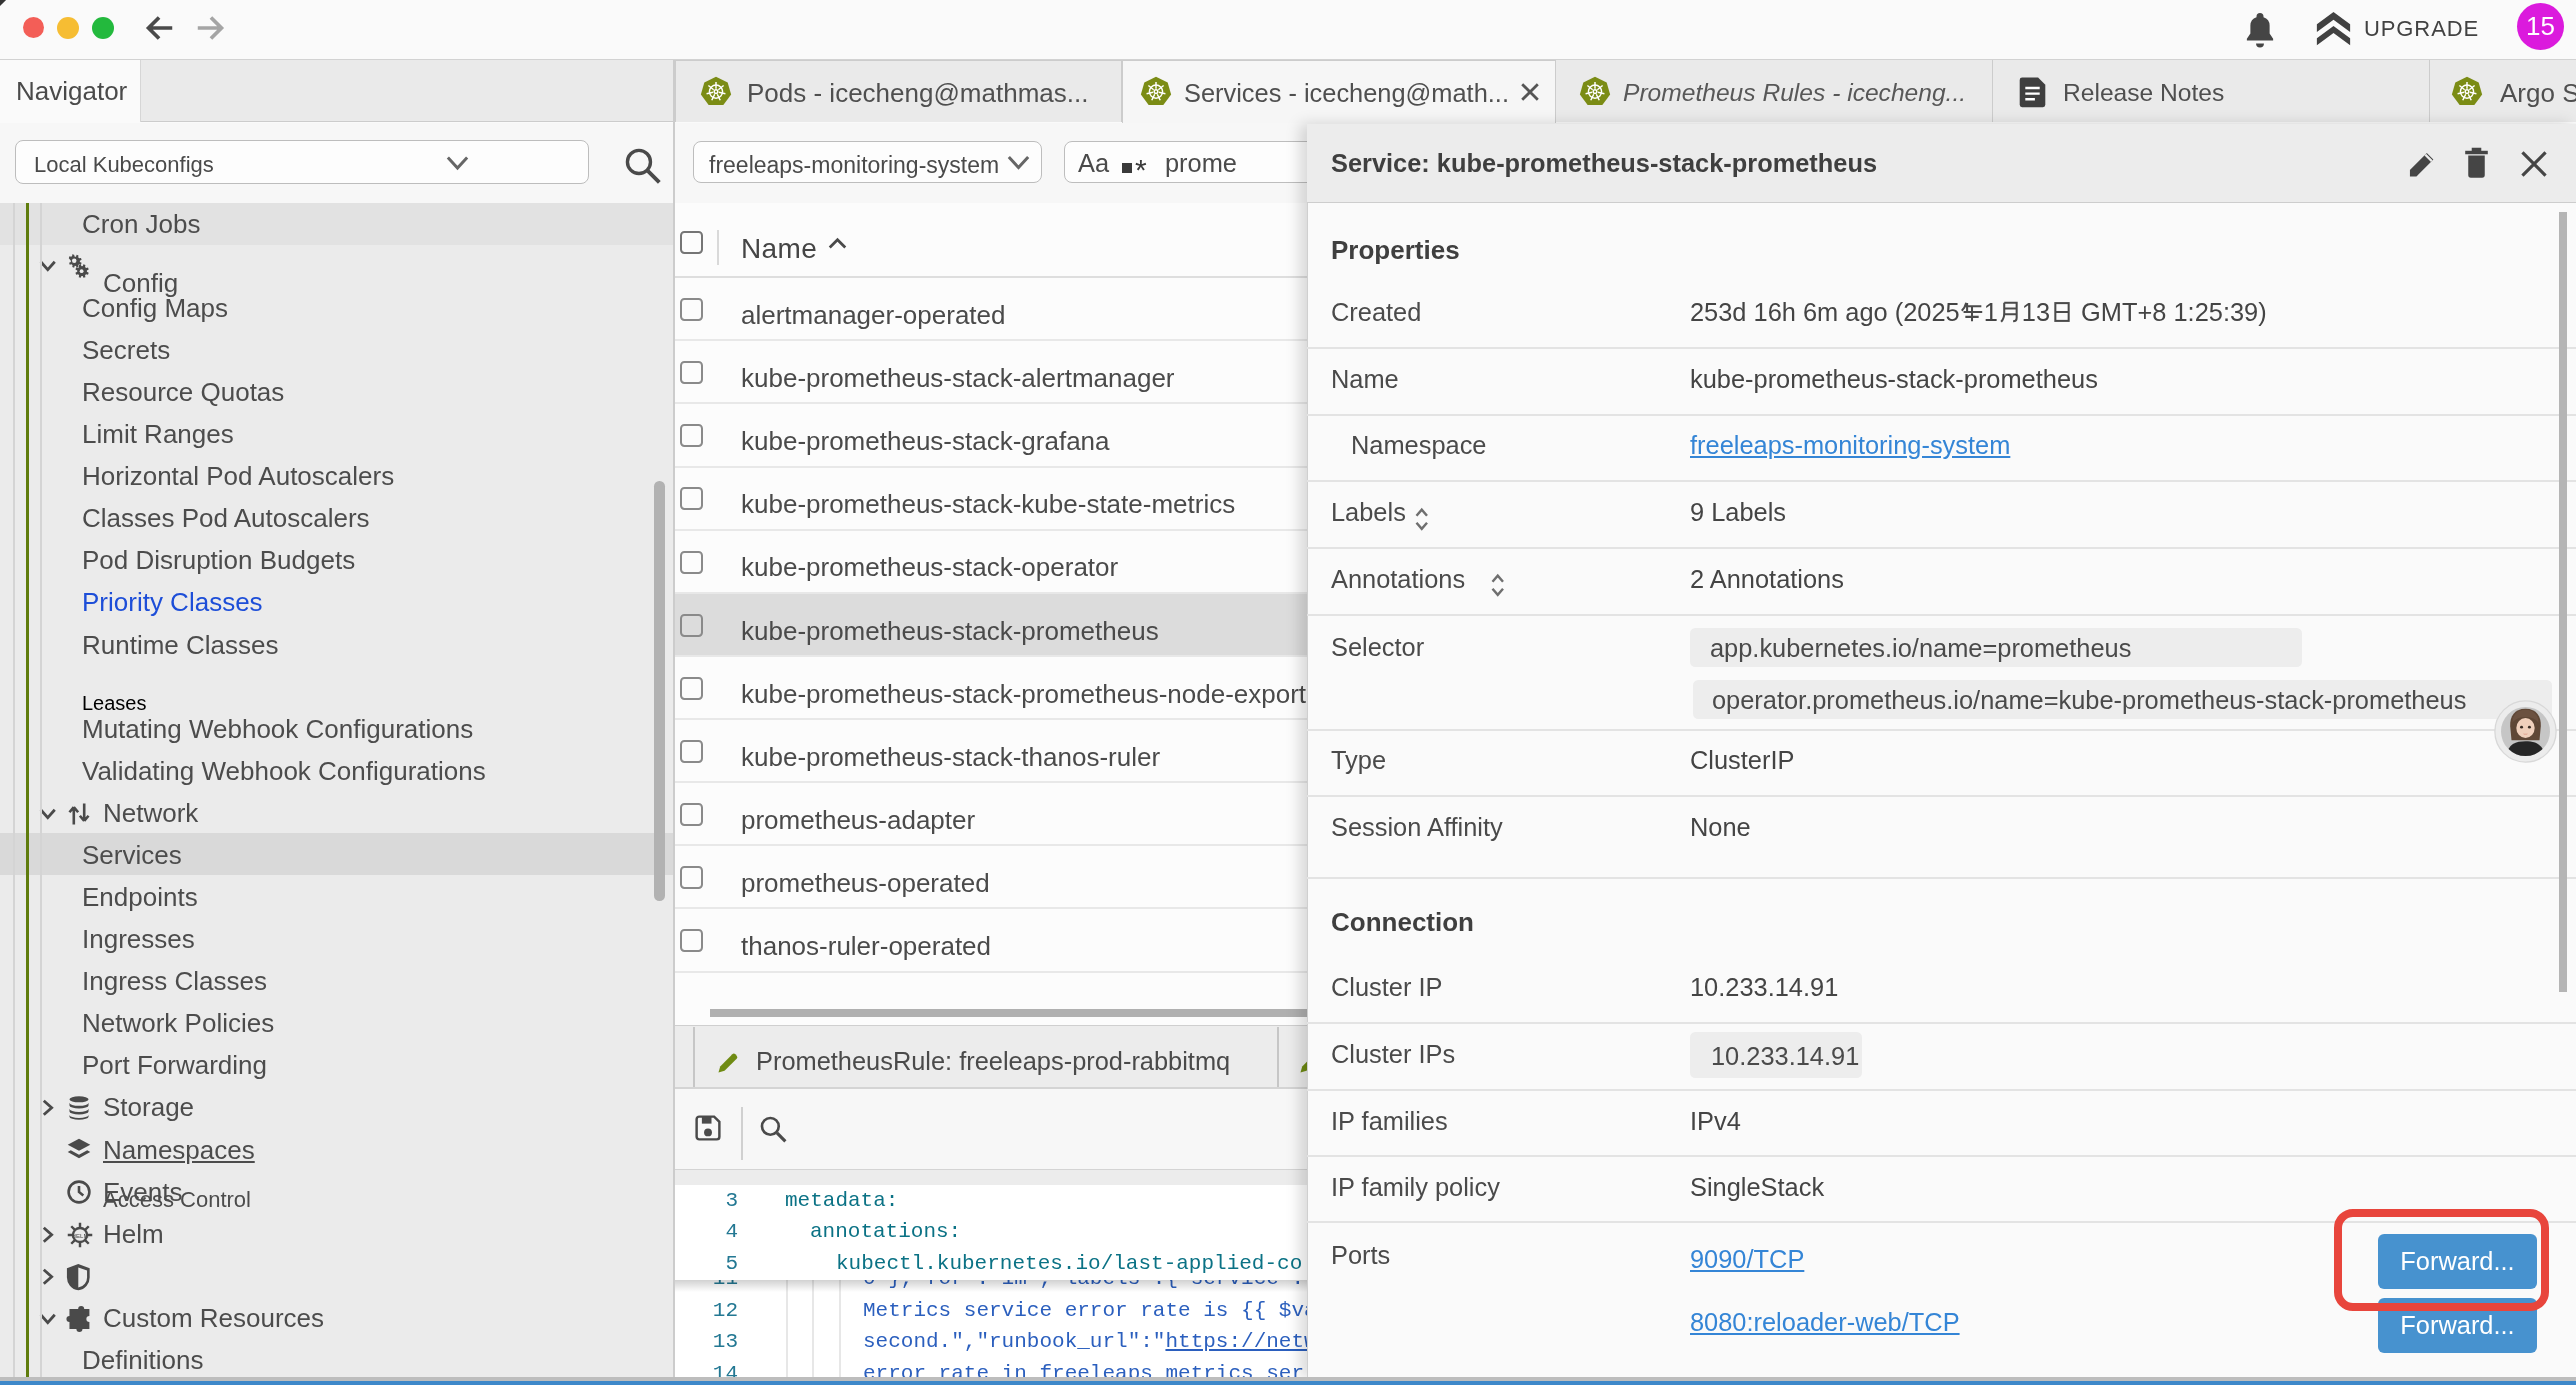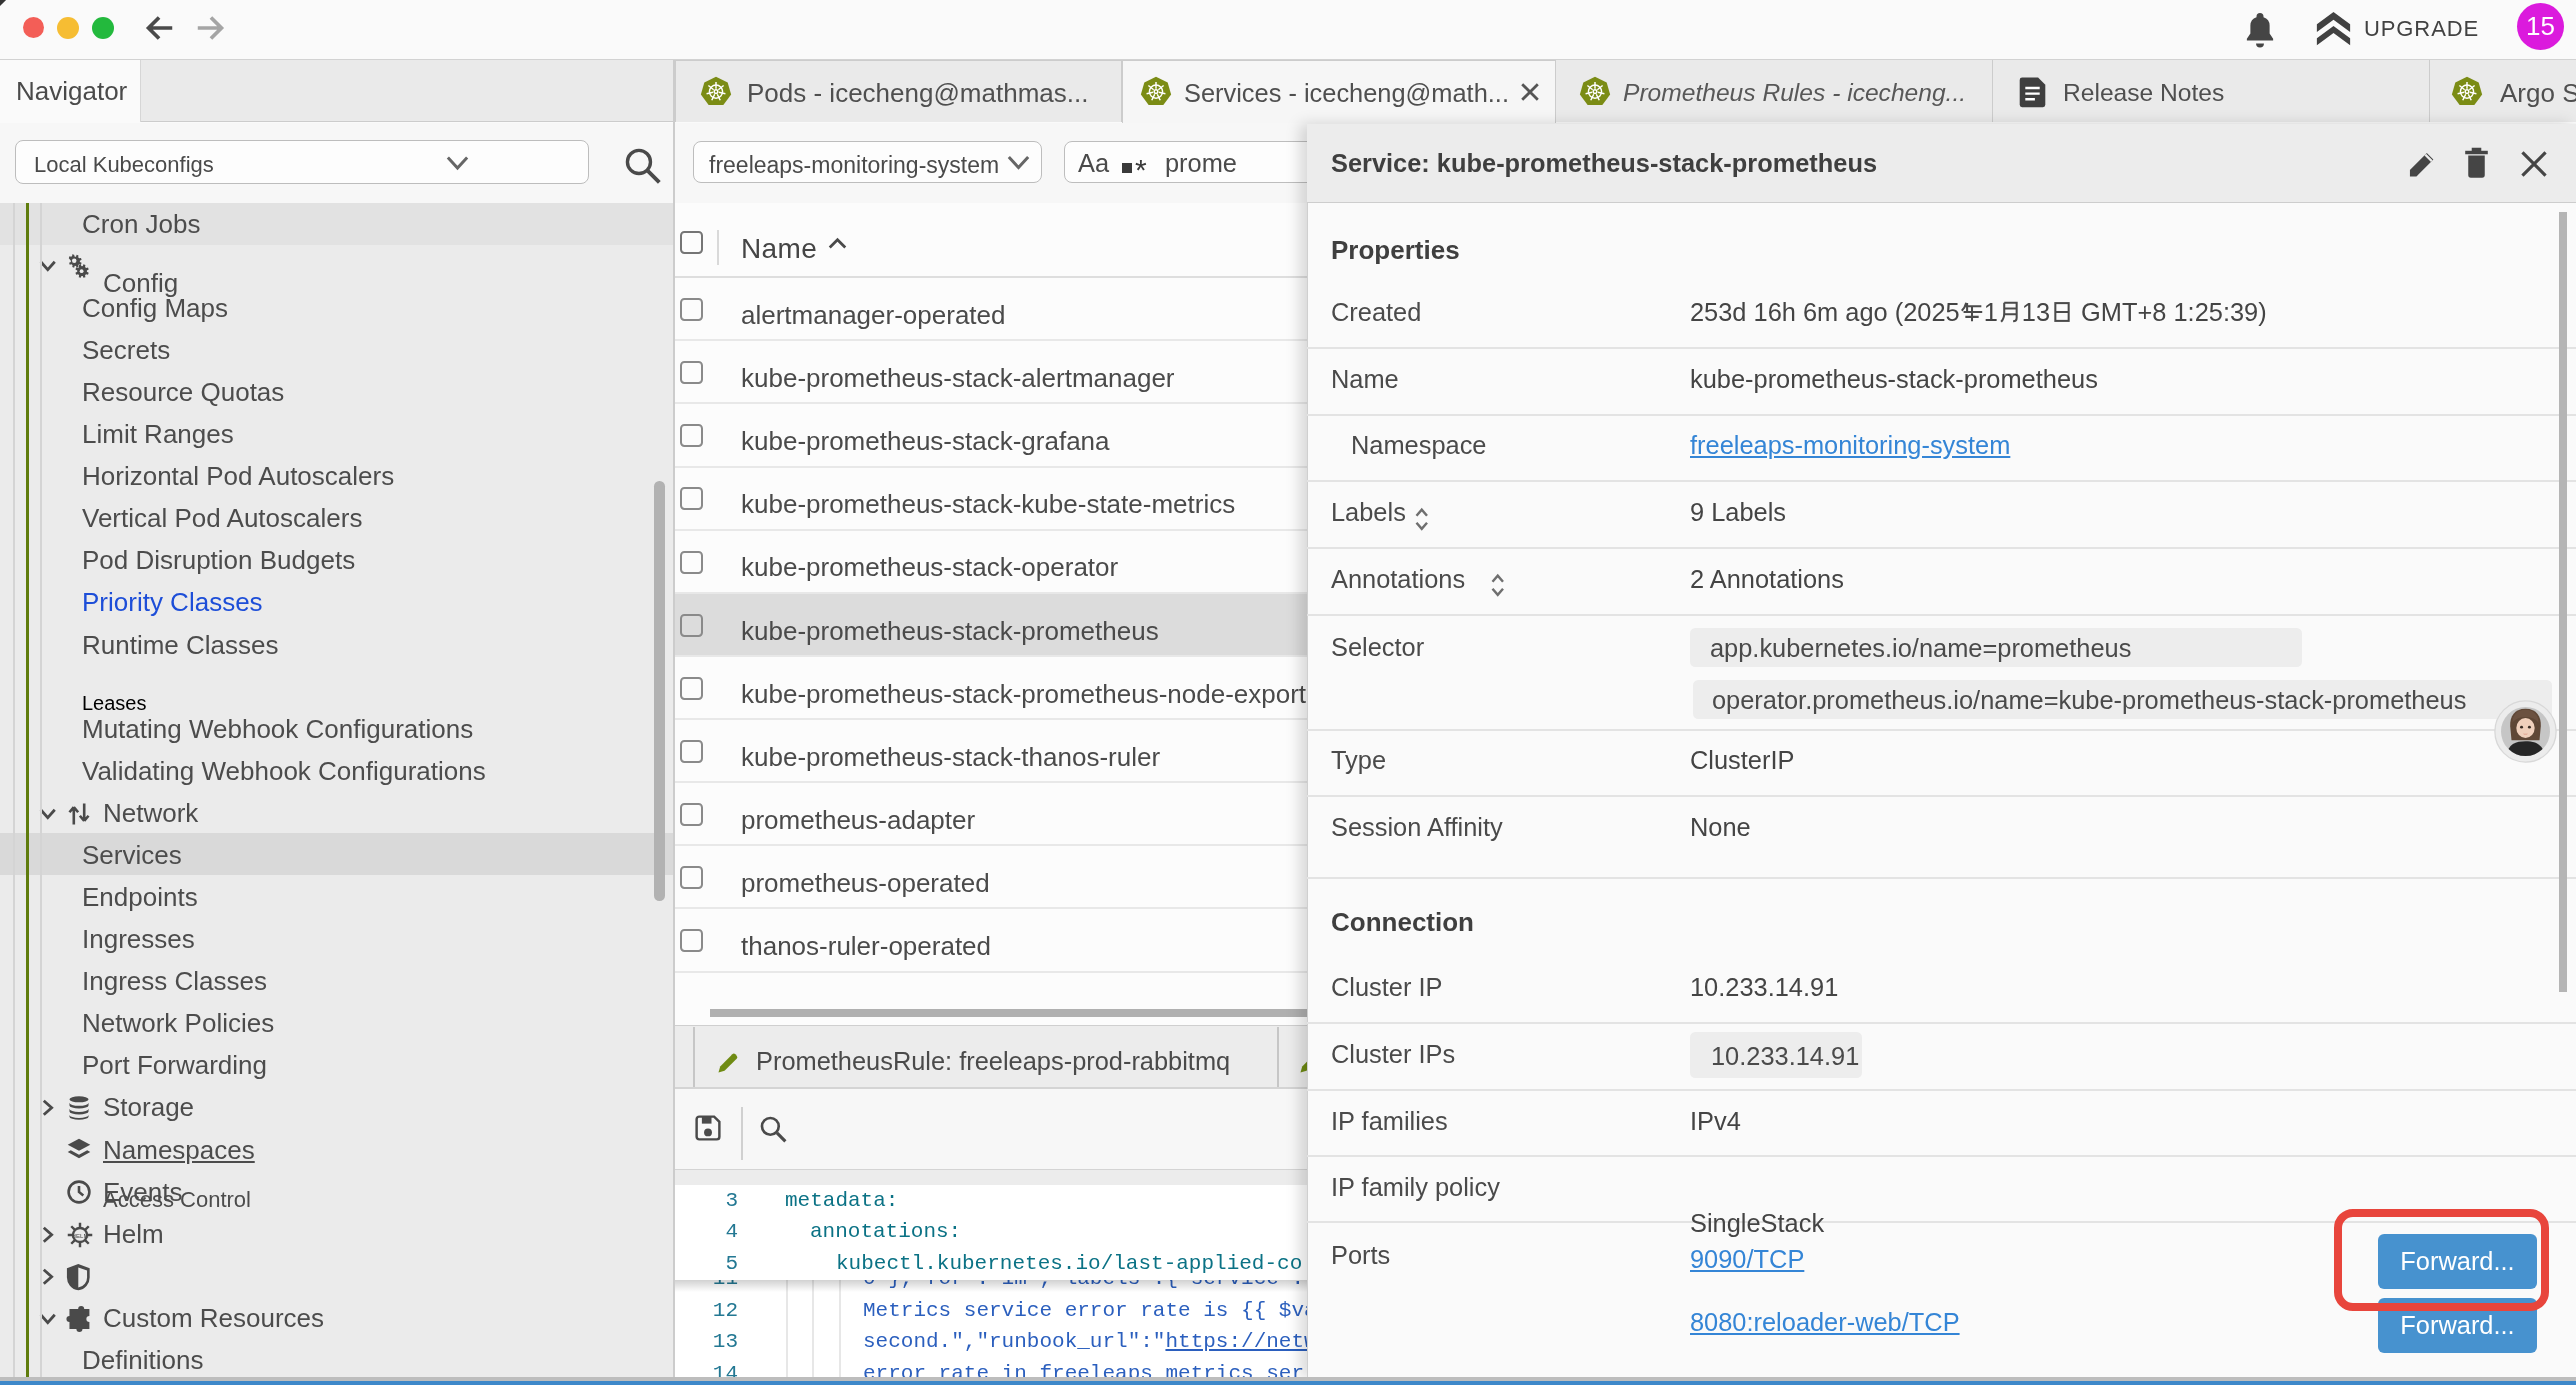--- a/index.html
+++ b/index.html
@@ -123,21 +123,21 @@
       <path d="M17 13 l0.8 2.2 a5 5 0 0 1 1.5 0 l0.8-2.2 2.3 0.8 -0.4 2.3 a5 5 0 0 1 1.1 1.1 l2.3-0.5 0.8 2.3 -2.1 1.1 a5 5 0 0 1 0 1.5 l2.1 1.1 -0.8 2.3 -2.3-0.5 a5 5 0 0 1 -1.1 1.1 l0.4 2.3 -2.3 0.8 -0.8-2.2 a5 5 0 0 1 -1.5 0 l-0.8 2.2 -2.3-0.8 0.4-2.3 a5 5 0 0 1 -1.1-1.1 l-2.3 0.5 -0.8-2.3 2.1-1.1 a5 5 0 0 1 0-1.5 l-2.1-1.1 0.8-2.3 2.3 0.5 a5 5 0 0 1 1.1-1.1 l-0.4-2.3 Z"></path>
       <circle cx="18" cy="21" r="2.2" fill="#ebebeb"></circle>
     </g>
   </svg>
 <div class="abs" style="left:103px;top:268px;font-size:26px;color:#4c4c4c;">Config</div>
 <div class="abs" style="left:82px;top:293px;font-size:26px;color:#4c4c4c;">Config Maps</div>
 <div class="abs" style="left:82px;top:335px;font-size:26px;color:#4c4c4c;">Secrets</div>
 <div class="abs" style="left:82px;top:377px;font-size:26px;color:#4c4c4c;">Resource Quotas</div>
 <div class="abs" style="left:82px;top:419px;font-size:26px;color:#4c4c4c;">Limit Ranges</div>
 <div class="abs" style="left:82px;top:461px;font-size:26px;color:#4c4c4c;">Horizontal Pod Autoscalers</div>
-<div class="abs" style="left:82px;top:503px;font-size:26px;color:#4c4c4c;">Vertical Pod Autoscalers</div>
+<div class="abs" style="left:82px;top:503px;font-size:26px;color:#4c4c4c;">Classes Pod Autoscalers</div>
 <div class="abs" style="left:82px;top:545px;font-size:26px;color:#4c4c4c;">Pod Disruption Budgets</div>
 <div class="abs" style="left:82px;top:587px;font-size:26px;color:#1d4ed8;">Priority Classes</div>
 <div class="abs" style="left:82px;top:630px;font-size:26px;color:#4c4c4c;">Runtime Classes</div>
 <div class="abs" style="left:82px;top:672px;font-size:20px;color:#000000;margin-top:20px;">Leases</div>
 <div class="abs" style="left:82px;top:714px;font-size:26px;color:#4c4c4c;">Mutating Webhook Configurations</div>
 <div class="abs" style="left:82px;top:756px;font-size:26px;color:#4c4c4c;">Validating Webhook Configurations</div>
 <svg class="abs" style="left:39px;top:808px" width="17.5" height="12.3" viewBox="0 0 20 14">
     <path d="M2 2 L10 11 L18 2" fill="none" stroke="#4a4a4a" stroke-width="3.2"></path>
   </svg>
 <svg class="abs" style="left:66px;top:801px" width="26" height="26" viewBox="0 0 30 30">
@@ -388,21 +388,21 @@
 <div class="abs" style="left:1690px;top:813px;font-size:25.4px;color:#444;">None</div>
 <div class="abs" style="left:1331px;top:907px;font-size:26px;font-weight:bold;color:#3f3f3f;">Connection</div>
 <div class="abs" style="left:1331px;top:973px;font-size:25.4px;color:#4a4a4a;">Cluster IP</div>
 <div class="abs" style="left:1690px;top:973px;font-size:25.4px;color:#444;">10.233.14.91</div>
 <div class="abs" style="left:1331px;top:1040px;font-size:25.4px;color:#4a4a4a;">Cluster IPs</div>
 <div class="abs" style="left:1690px;top:1032px;width:172px;height:46px;background:#ededed;border-radius:5.3px;"></div>
 <div class="abs" style="left:1711px;top:1042px;font-size:25.4px;color:#4a4a4a;">10.233.14.91</div>
 <div class="abs" style="left:1331px;top:1107px;font-size:25.4px;color:#4a4a4a;">IP families</div>
 <div class="abs" style="left:1690px;top:1107px;font-size:25.4px;color:#444;">IPv4</div>
 <div class="abs" style="left:1331px;top:1173px;font-size:25.4px;color:#4a4a4a;">IP family policy</div>
-<div class="abs" style="left:1690px;top:1173px;font-size:25.4px;color:#444;margin-top:36px;">SingleStack</div>
+<div class="abs" style="left:1690px;top:1173px;font-size:25.4px;color:#444;">SingleStack</div>
 <div class="abs" style="left:1331px;top:1241px;font-size:25.4px;color:#4a4a4a;">Ports</div>
 <div class="abs" style="left:1690px;top:1245px;font-size:25.4px;color:#3485d6;text-decoration:underline;">9090/TCP</div>
 <div class="abs" style="left:1690px;top:1308px;font-size:25.4px;color:#3485d6;text-decoration:underline;">8080:reloader-web/TCP</div>
 <div class="abs" style="left:2378px;top:1234px;width:159px;height:55px;background:#4792cf;border-radius:6.1px;color:#fff;font-size:25.4px;display:flex;align-items:center;justify-content:center;">Forward...</div>
 <div class="abs" style="left:2378px;top:1298px;width:159px;height:55px;background:#4792cf;border-radius:6.1px;color:#fff;font-size:25.4px;display:flex;align-items:center;justify-content:center;">Forward...</div>
 <div class="abs" style="left:2334px;top:1209px;width:215px;height:102px;border:8px solid #e8453c;border-radius:19px;"></div>
 <div class="abs" style="left:2559px;top:212px;width:8px;height:780px;background:#b5b5b5;"></div>
 <svg class="abs" style="left:2494px;top:700px" width="63" height="63" viewBox="0 0 72 72">
 <circle cx="36" cy="36" r="35" fill="#ececec" stroke="#d8d8d8" stroke-width="1.5"></circle>
 <clipPath id="avclip">

